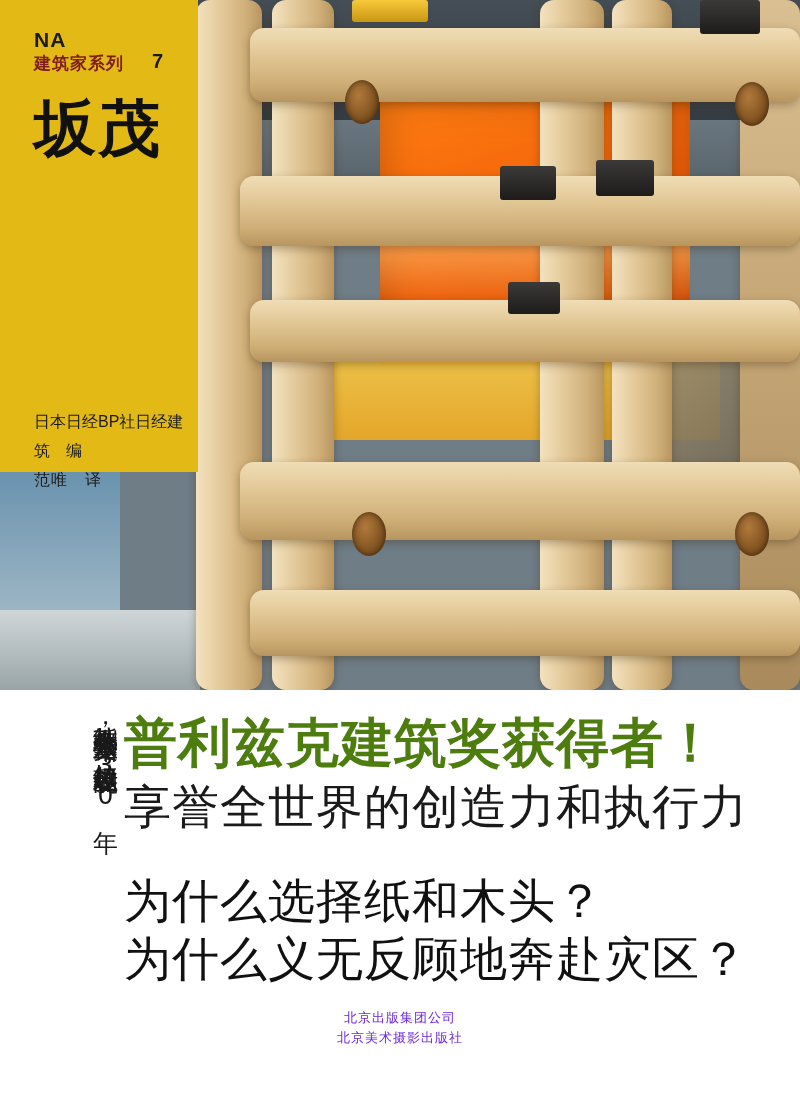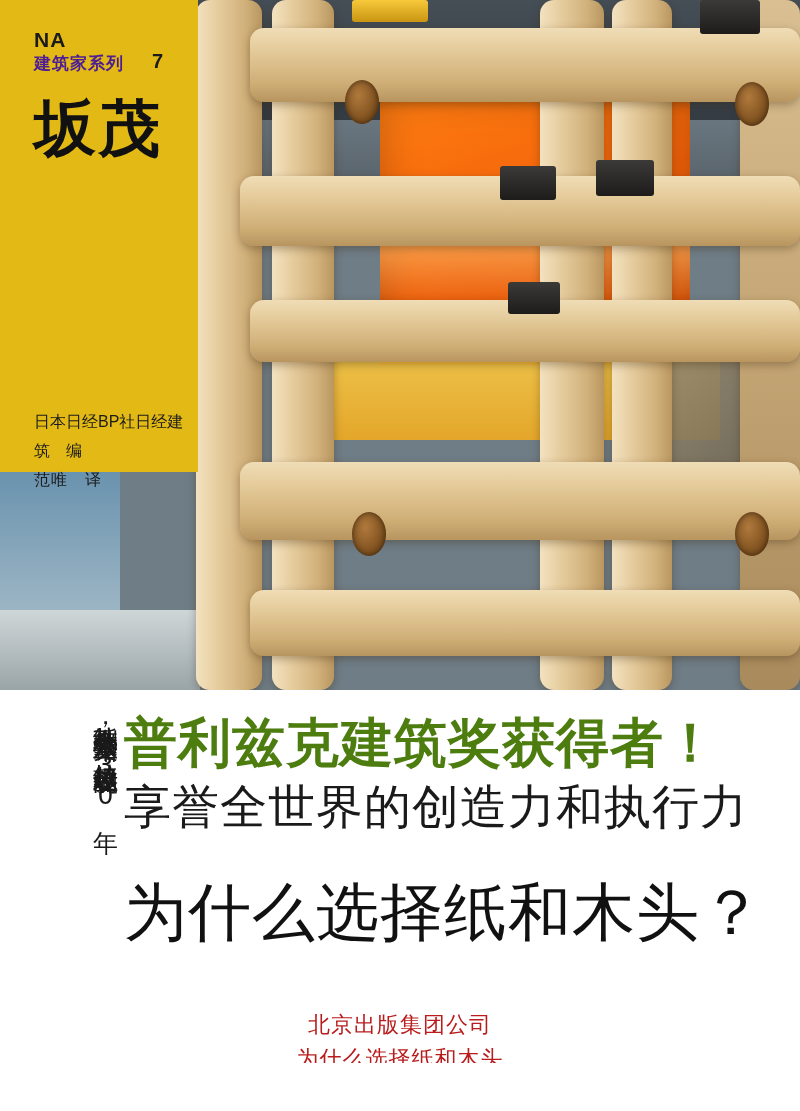--- a/index.html
+++ b/index.html
@@ -112,21 +112,21 @@
     font-weight: bold;
     font-size: 21px;
     letter-spacing: 1px;
     color: #1b1b1b;
   }
   .series-cn {
     position: absolute;
     left: 34px; top: 52px;
     font-size: 17px;
     font-weight: bold;
-    color: #4c1d95;
+    color: #7f1d1d;
     letter-spacing: 1px;
   }
   .series-num {
     position: absolute;
     left: 152px; top: 50px;
     font-size: 20px;
     font-weight: bold;
     color: #1b1b1b;
   }
   .author-name {
@@ -183,43 +183,43 @@
     left: 124px; top: 86px;
     font-size: 47px;
     color: #1a1a1a;
     font-family: "DejaVu Sans", sans-serif;
     letter-spacing: 1px;
     white-space: nowrap;
   }
   .question-1 {
     position: absolute;
     left: 124px; top: 180px;
-    font-size: 63px;
+    font-size: 47px;
     color: #111111;
     font-family: "DejaVu Sans", sans-serif;
     letter-spacing: 1px;
     white-space: nowrap;
   }
   .question-2 {
     position: absolute;
     left: 124px; top: 238px;
     font-size: 47px;
     color: #111111;
     font-family: "DejaVu Sans", sans-serif;
     letter-spacing: 1px;
     white-space: nowrap;
   }
   .publisher {
     position: absolute;
     left: 0; top: 318px;
     width: 800px;
     text-align: center;
-    font-size: 22px;
+    font-size: 13px;
     line-height: 1.55;
-    color: #b91c1c;
+    color: #6d28d9;
     font-family: "DejaVu Sans", sans-serif;
     letter-spacing: 1px;
   }
 </style>
 </head>
 <body>
 
 <div class="cover">
 
   <div class="photo">
@@ -264,19 +264,20 @@
       <div class="line1">日本日经BP社日经建筑　编</div>
       <div class="line2">范唯　译</div>
     </div>
   </div>
 
   <div class="bottom">
     <div class="vertical-tag">从纸教会到大分县立美术馆，持续超越境界的30年</div>
     <div class="headline-1">普利兹克建筑奖获得者！</div>
     <div class="headline-2">享誉全世界的创造力和执行力</div>
     <div class="question-1">为什么选择纸和木头？</div>
+    <div class="question-2">为什么义无反顾地奔赴灾区？</div>
     <div class="publisher">
       <div>北京出版集团公司</div>
-      <div>为什么选择纸和木头</div>
+      <div>北京美术摄影出版社</div>
     </div>
   </div>
 
 </div>
 
 </body></html>

